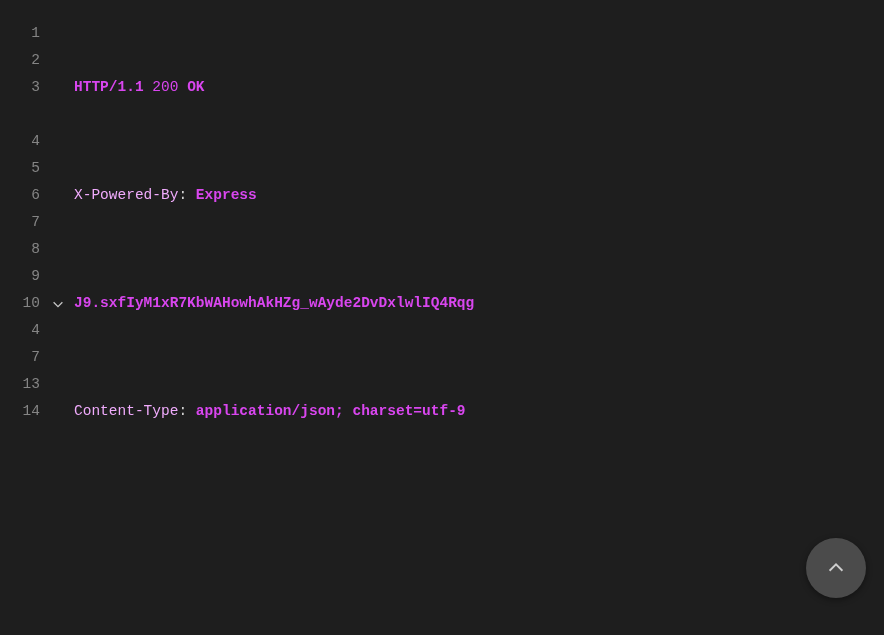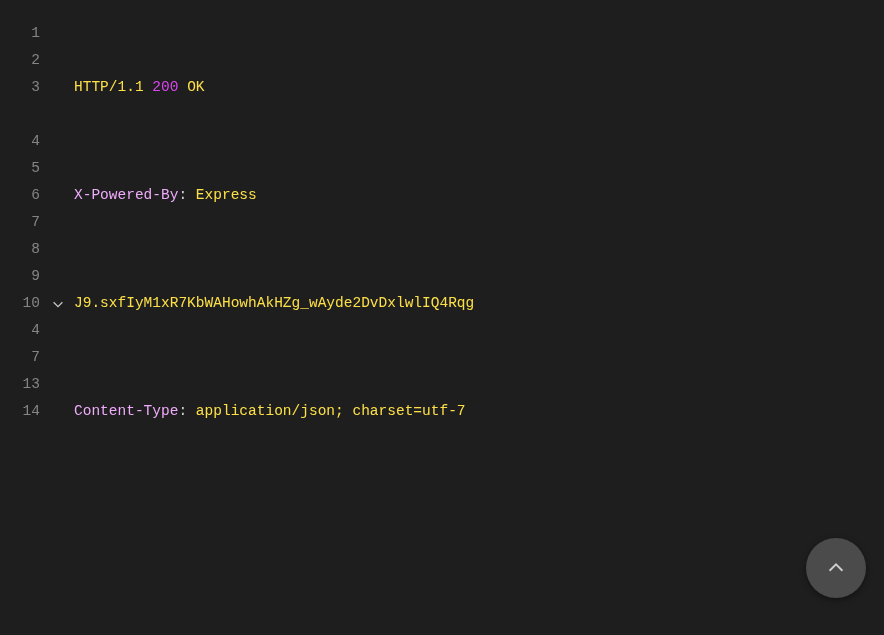--- a/index.html
+++ b/index.html
@@ -53,21 +53,21 @@
     white-space: pre-wrap;
     word-break: break-all;
     padding-right: 20px;
   }
   .code .row {
     min-height: 27px;
   }
   .tk-key { color: #f0abfc; }      
   .tk-pun { color: #d4d4d4; }      
   .tk-num { color: #d946ef; }     
-  .tk-txt { color: #fde047; }
+  .tk-txt { color: #d946ef; font-weight: bold; }
 
   .scroll-top {
     position: absolute;
     bottom: 37px;
     right: 18px;
     width: 60px;
     height: 60px;
     border-radius: 50%;
     background: #4b4b4b;
     display: flex;
@@ -129,21 +129,21 @@
       <div class="fold"></div>
   </div>
 
   <div class="code">
     <div class="row"><span class="tk-txt">HTTP/1.1</span><span class="tk-txt"> </span><span class="tk-num">200</span><span class="tk-txt"> </span><span class="tk-txt">OK</span></div>
 
     <div class="row"><span class="tk-key">X-Powered-By</span><span class="tk-pun">: </span><span class="tk-txt">Express</span></div>
 
     <div class="row"><span class="tk-txt">J9.sxfIyM1xR7KbWAHowhAkHZg_wAyde2DvDxlwlIQ4Rqg</span></div>
 
-    <div class="row"><span class="tk-key">Content-Type</span><span class="tk-pun">: </span><span class="tk-txt">application/json; charset=utf-7</span></div>
+    <div class="row"><span class="tk-key">Content-Type</span><span class="tk-pun">: </span><span class="tk-txt">application/json; charset=utf-9</span></div>
 
 
     
 
     
 
     
 
     
 

